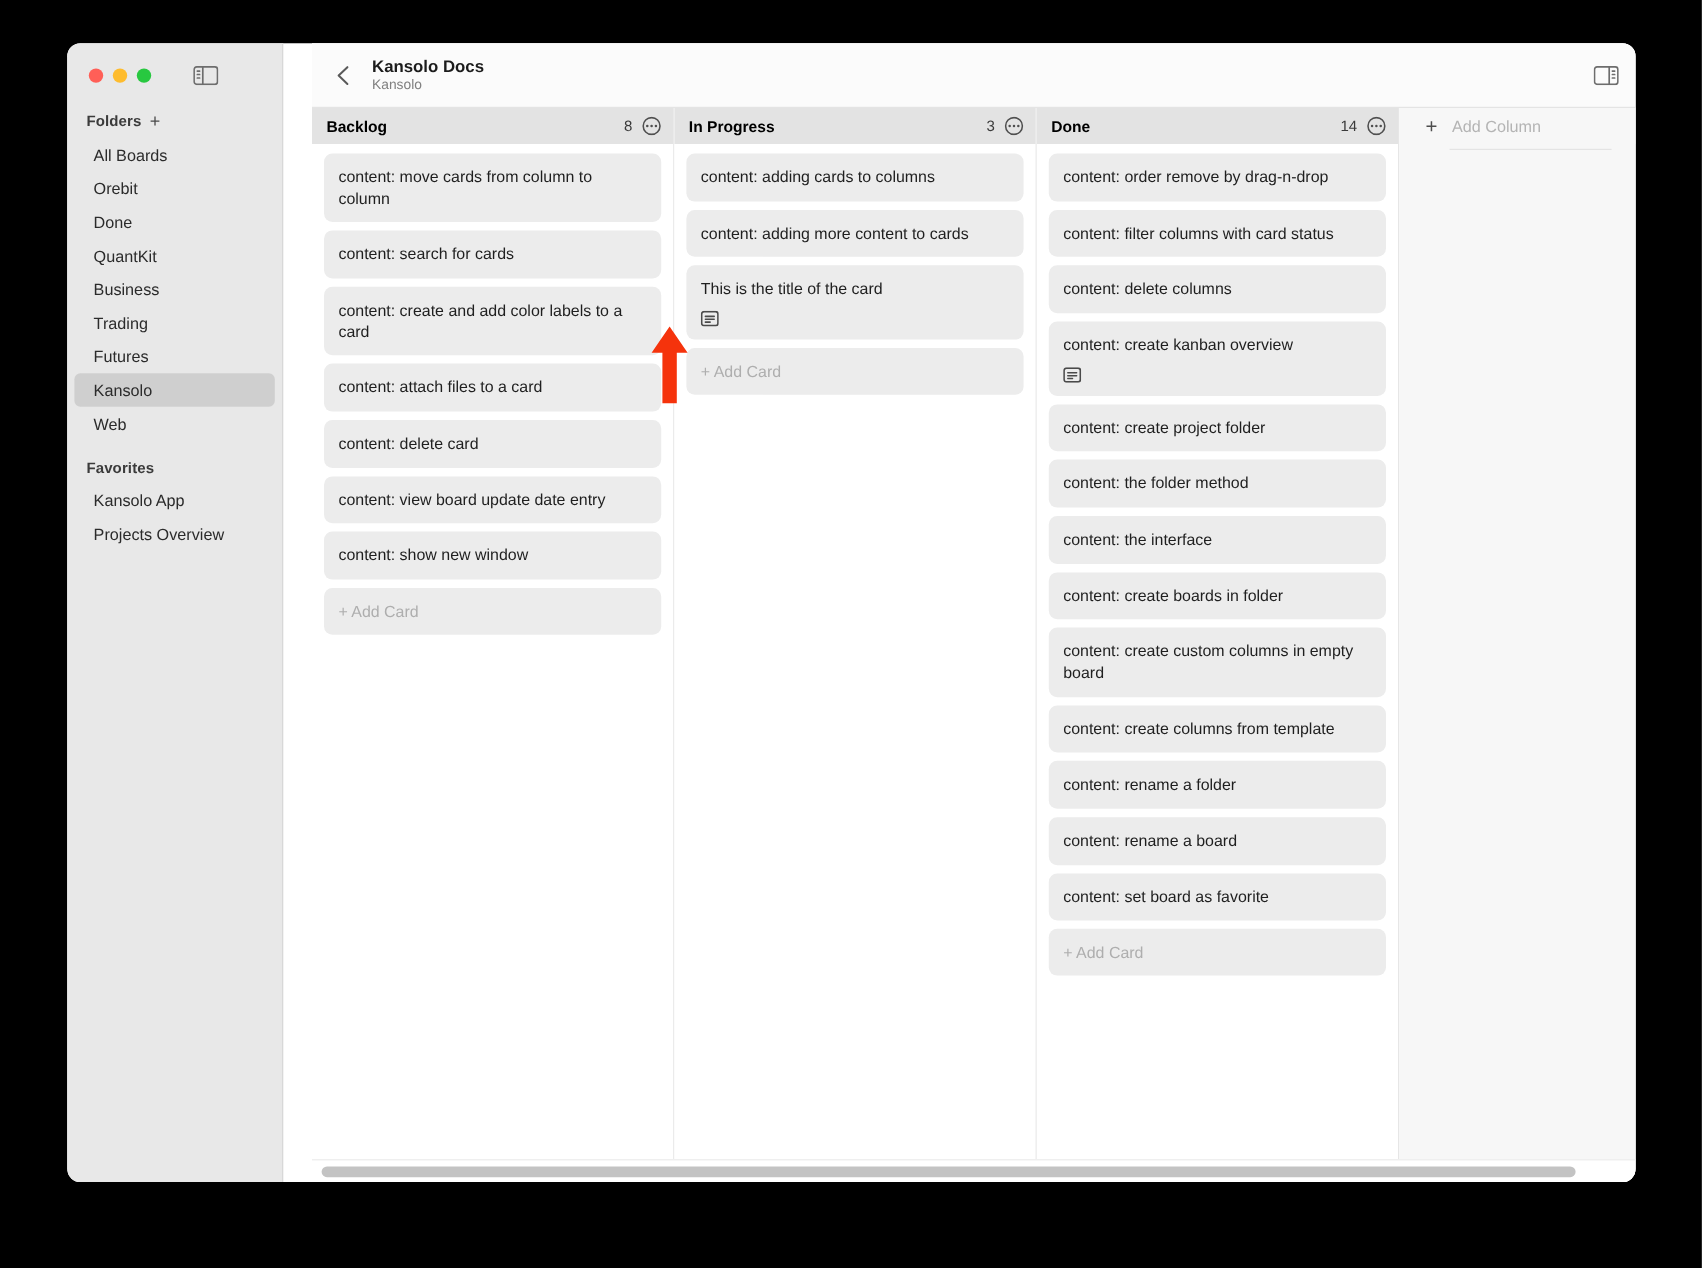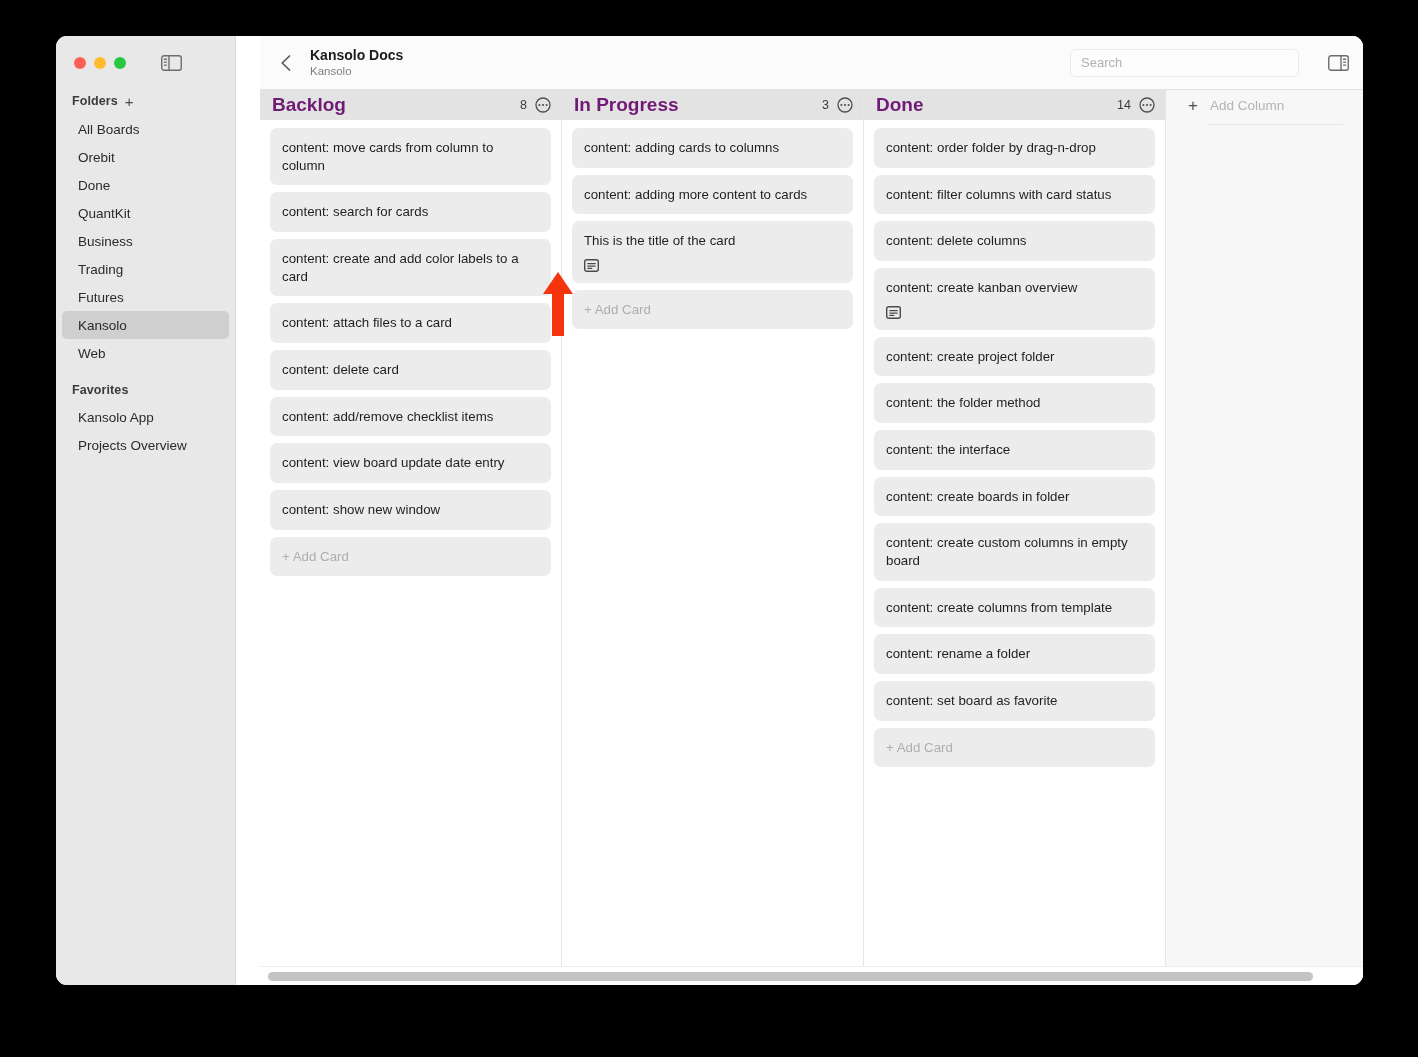--- a/index.html
+++ b/index.html
@@ -160,21 +160,21 @@
   }
   .col-header {
     height: 30px;
     min-height: 30px;
     background: #e3e3e3;
     display: flex;
     align-items: center;
     padding: 0 10px 0 12px;
     gap: 8px;
   }
-  .col-title { font-size: 19px; font-weight: bold; color: #701a75; flex: 1; }
+  .col-title { font-size: 13px; font-weight: bold; color: #000000; flex: 1; }
   .col-count { font-size: 12.5px; color: #3a3a3a; }
   .col-menu { cursor: pointer; display:flex; align-items:center; }
 
   .col-body {
     flex: 1;
     padding: 8px 10px 10px 10px;
     display: flex;
     flex-direction: column;
     gap: 7px;
     min-height: 0;
@@ -342,23 +342,20 @@
       <div id="back-chevron">
         <svg width="12" height="18" viewBox="0 0 12 18">
           <polyline points="9.5,2 2.2,9 9.5,16" fill="none" stroke="#5a5a5a" stroke-width="1.7" stroke-linecap="round" stroke-linejoin="round"></polyline>
         </svg>
       </div>
       <div id="title-block">
         <div id="board-title">Kansolo Docs</div>
         <div id="board-subtitle">Kansolo</div>
       </div>
       <div id="topbar-spacer"></div>
-      <div id="search-box">
-        <input id="search-input" type="text" placeholder="Search" style="">
-      </div>
       <div id="right-panel-toggle">
         <svg class="panel-icon" width="21" height="16" viewBox="0 0 21 16">
           <rect x="0.75" y="0.75" width="19.5" height="14.5" rx="2.2" fill="none" stroke="#6d6d6d" stroke-width="1.4"></rect>
           <line x1="13" y1="0.75" x2="13" y2="15.25" stroke="#6d6d6d" stroke-width="1.4"></line>
           <rect x="15" y="3.6" width="3.2" height="1.3" rx="0.5" fill="#6d6d6d"></rect>
           <rect x="15" y="6.5" width="3.2" height="1.3" rx="0.5" fill="#6d6d6d"></rect>
           <rect x="15" y="9.4" width="3.2" height="1.3" rx="0.5" fill="#6d6d6d"></rect>
         </svg>
       </div>
     </div>
@@ -387,23 +384,20 @@
                 <span class="card-title">content: search for cards</span>
               </div>
               <div class="card">
                 <span class="card-title">content: create and add color labels to a card</span>
               </div>
               <div class="card">
                 <span class="card-title">content: attach files to a card</span>
               </div>
               <div class="card">
                 <span class="card-title">content: delete card</span>
-              </div>
-              <div class="card">
-                <span class="card-title">content: add/remove checklist items</span>
               </div>
               <div class="card">
                 <span class="card-title">content: view board update date entry</span>
               </div>
               <div class="card">
                 <span class="card-title">content: show new window</span>
               </div>
               <div class="add-card">
                 <span>+ Add Card</span>
               </div>
@@ -453,21 +447,21 @@
                 <svg width="16" height="16" viewBox="0 0 16 16">
                   <circle cx="8" cy="8" r="7" fill="none" stroke="#4f4f4f" stroke-width="1.3"></circle>
                   <circle cx="4.4" cy="8" r="1.05" fill="#4f4f4f"></circle>
                   <circle cx="8" cy="8" r="1.05" fill="#4f4f4f"></circle>
                   <circle cx="11.6" cy="8" r="1.05" fill="#4f4f4f"></circle>
                 </svg>
               </div>
             </div>
             <div class="col-body">
               <div class="card">
-                <span class="card-title">content: order folder by drag-n-drop</span>
+                <span class="card-title">content: order remove by drag-n-drop</span>
               </div>
               <div class="card">
                 <span class="card-title">content: filter columns with card status</span>
               </div>
               <div class="card">
                 <span class="card-title">content: delete columns</span>
               </div>
               <div class="card">
                 <span class="card-title">content: create kanban overview</span>
                 <div class="card-badges">
@@ -494,20 +488,23 @@
               <div class="card">
                 <span class="card-title">content: create custom columns in empty board</span>
               </div>
               <div class="card">
                 <span class="card-title">content: create columns from template</span>
               </div>
               <div class="card">
                 <span class="card-title">content: rename a folder</span>
               </div>
               <div class="card">
+                <span class="card-title">content: rename a board</span>
+              </div>
+              <div class="card">
                 <span class="card-title">content: set board as favorite</span>
               </div>
               <div class="add-card">
                 <span>+ Add Card</span>
               </div>
             </div>
           </div>
           <div id="add-column-zone">
           <div id="add-column-row">
             <span id="add-column-plus">+</span>

